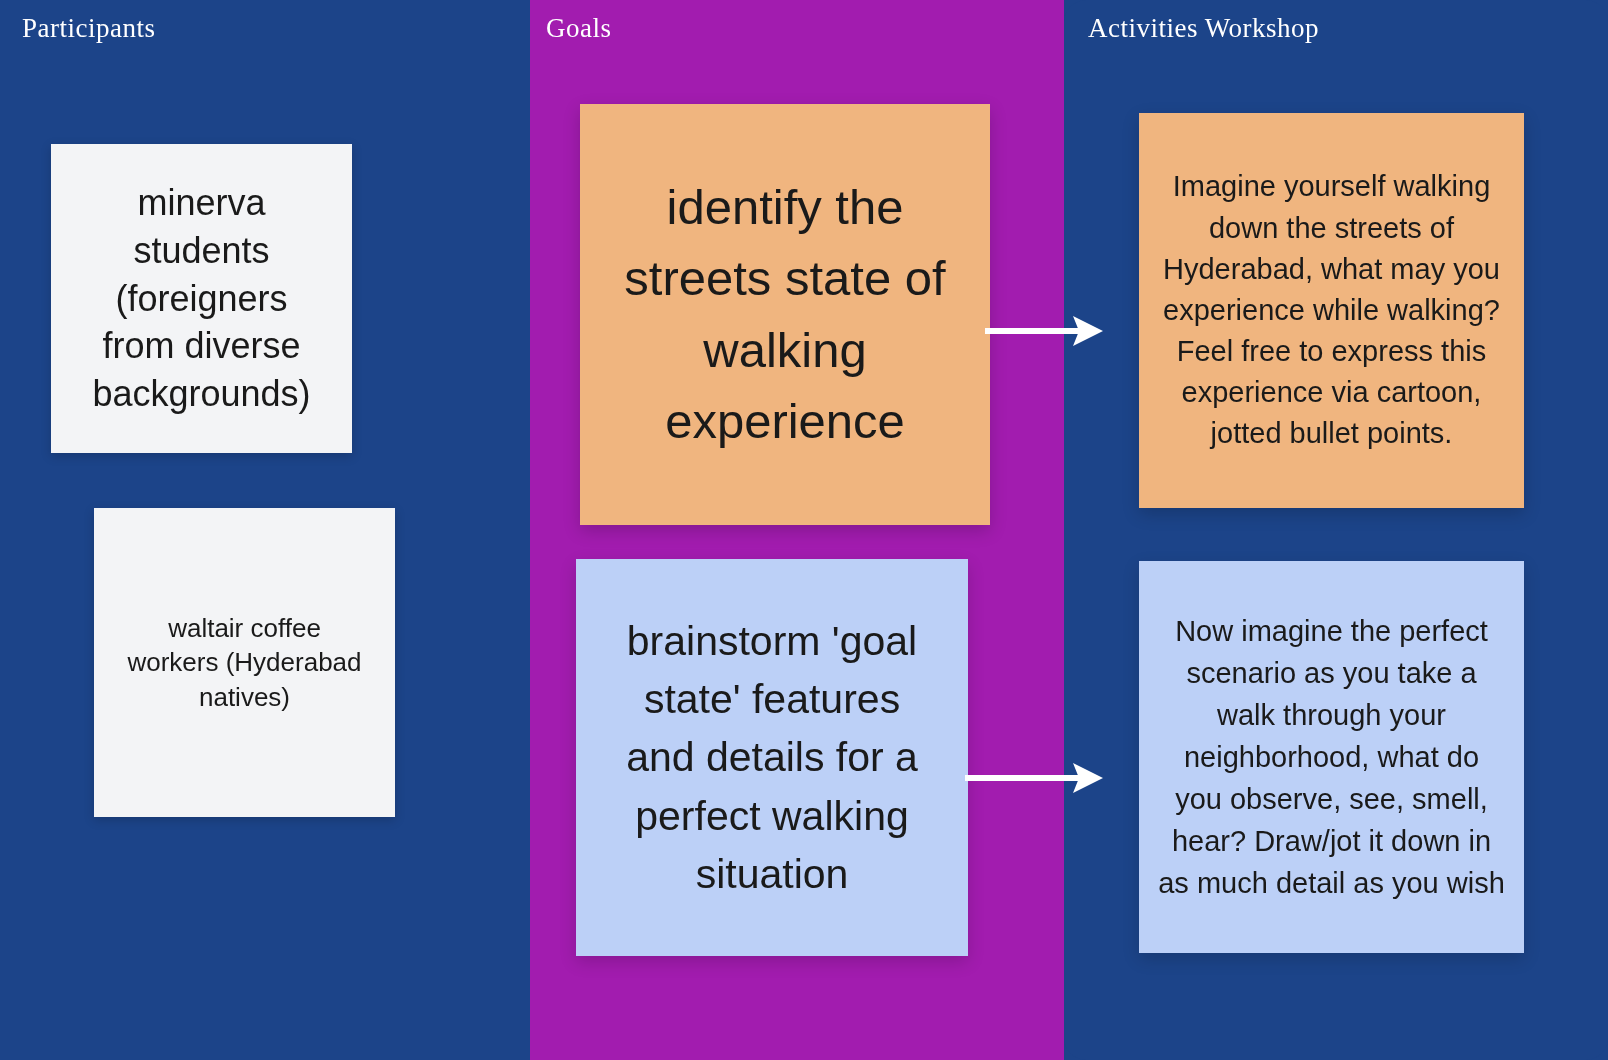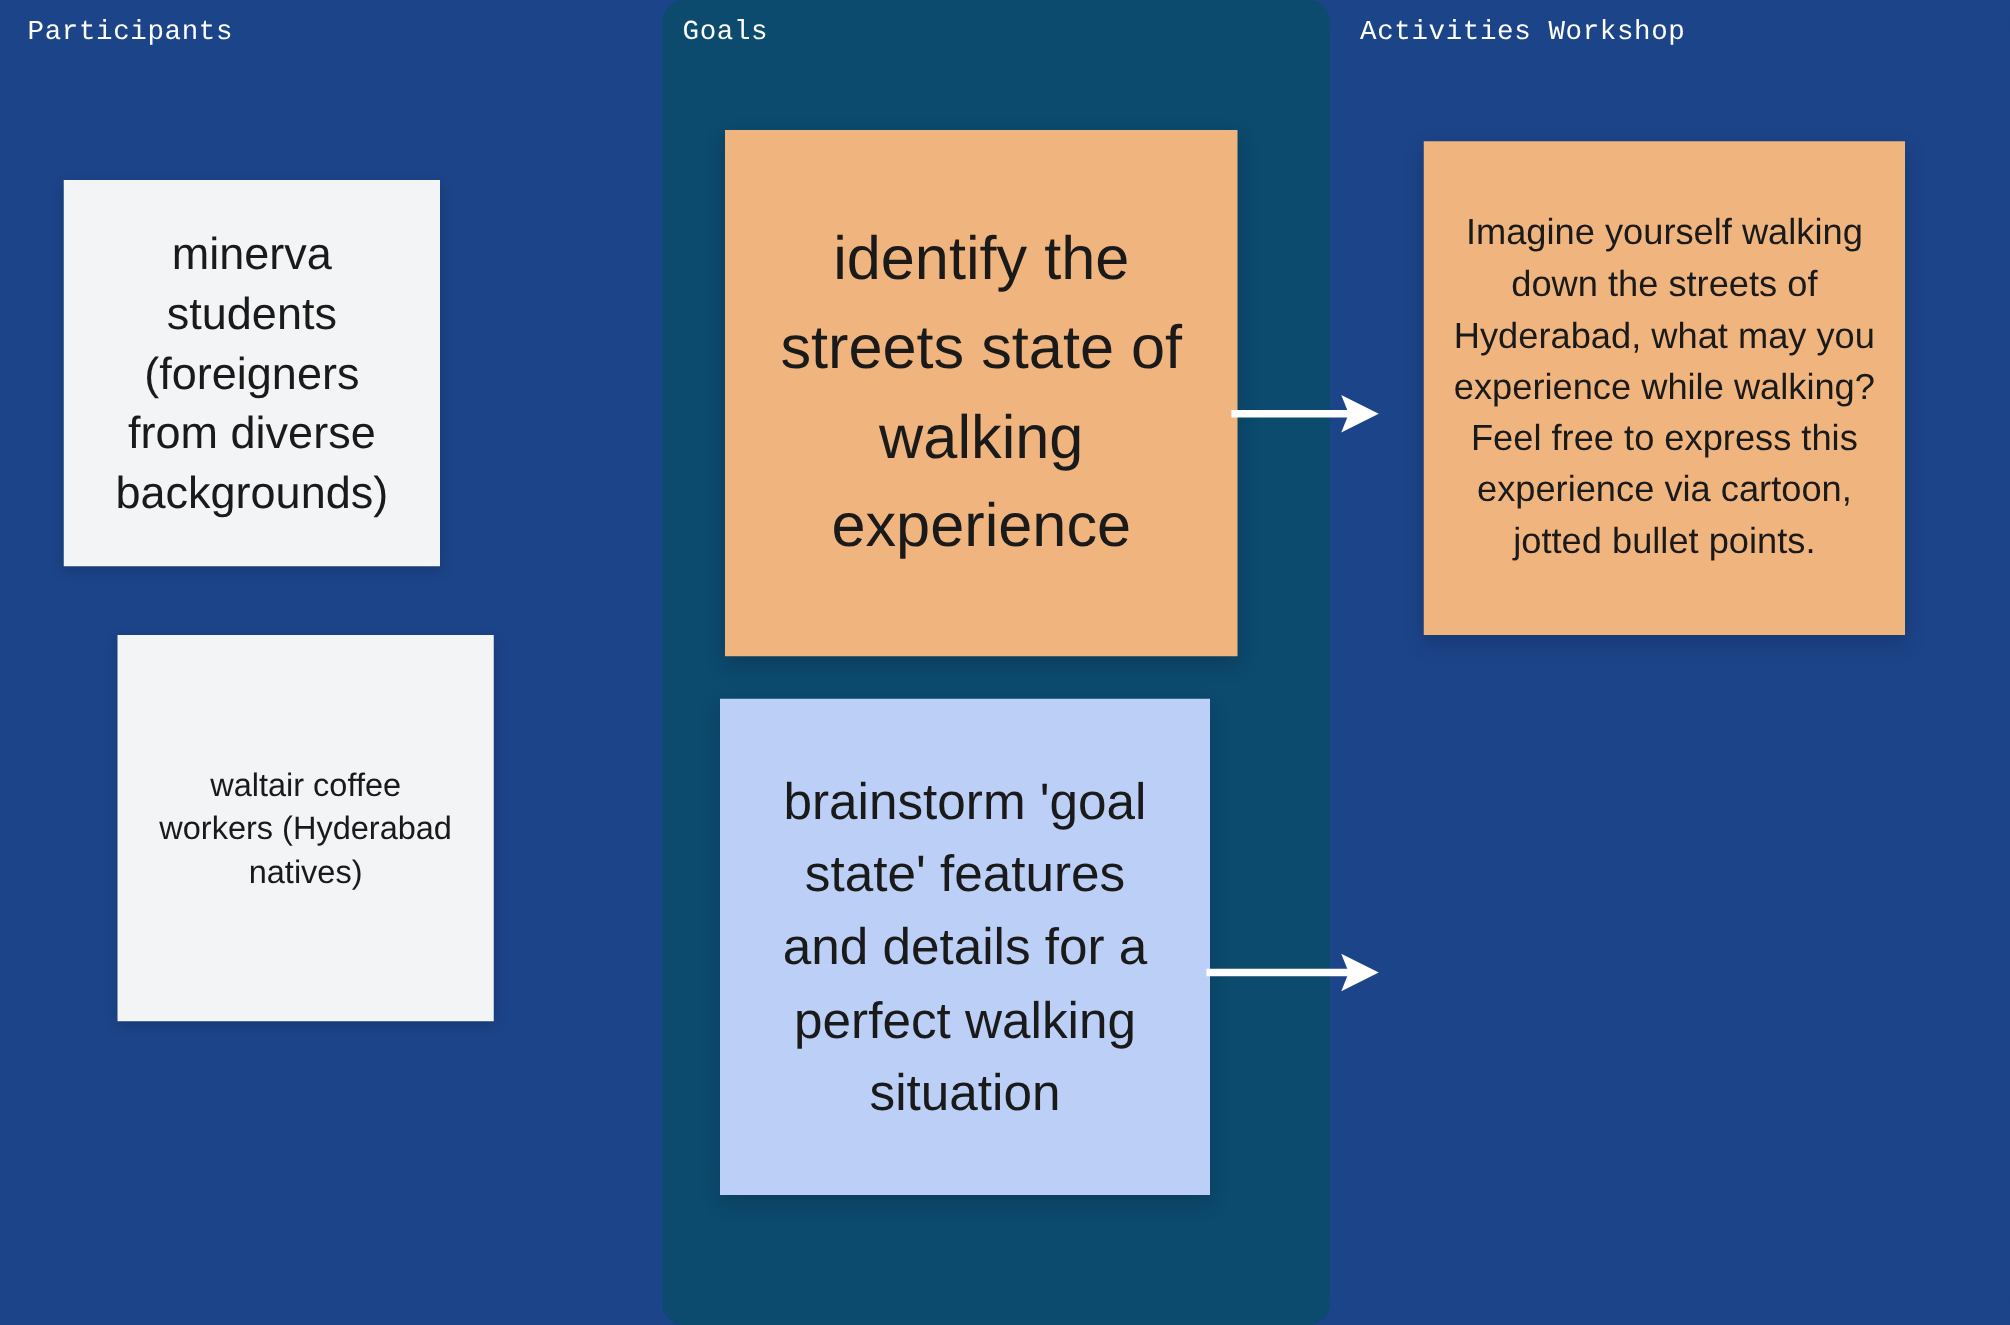--- a/index.html
+++ b/index.html
@@ -26,35 +26,34 @@
     position: relative;
     height: 100%;
     box-sizing: border-box;
   }
   .col-participants {
     width: 530px;
     background: #1c4489;
   }
   .col-goals {
     width: 534px;
-    background: #0c4a6e;
-    border-radius: 17px;
+    background: #a21caf;
   }
   .col-activities {
     width: 544px;
     background: #1c4489;
     border-radius: 22px;
   }
 
   .col-title {
     position: absolute;
     top: 13px;
     left: 22px;
-    font-family: Liberation Mono, monospace;
-    font-size: 22px;
+    font-family: Liberation Serif, serif;
+    font-size: 27px;
     letter-spacing: 0.5px;
     color: #ffffff;
     white-space: nowrap;
   }
   .col-activities .col-title { left: 24px; }
   .col-goals .col-title { left: 16px; }
 
   
   .card {
     position: absolute;
@@ -181,20 +180,23 @@
     </div>
   </div>
 
   <div class="col col-activities">
     <div class="col-title">Activities Workshop</div>
 
     <div class="card card-orange card-a1">
       <span class="card-text">Imagine yourself walking down the streets of Hyderabad, what may you experience while walking? Feel free to express this experience via cartoon, jotted bullet points.</span>
     </div>
 
+    <div class="card card-blue card-a2">
+      <span class="card-text">Now imagine the perfect scenario as you take a walk through your neighborhood, what do you observe, see, smell, hear? Draw/jot it down in as much detail as you wish</span>
+    </div>
   </div>
 
   <div class="arrow arrow-1">
     <svg width="120" height="46" viewBox="0 0 120 46" xmlns="http://www.w3.org/2000/svg">
       <rect x="0" y="20" width="98" height="6" fill="#ffffff"></rect>
       <polygon points="88,8 118,23 88,38 94,23" fill="#ffffff"></polygon>
     </svg>
   </div>
 
   <div class="arrow arrow-2">

